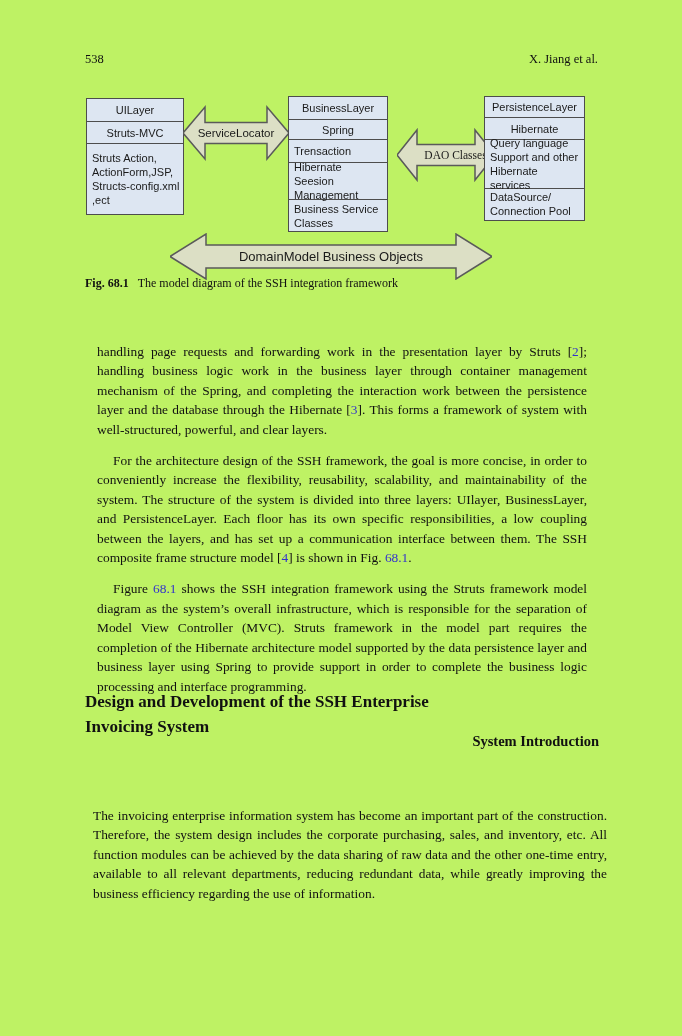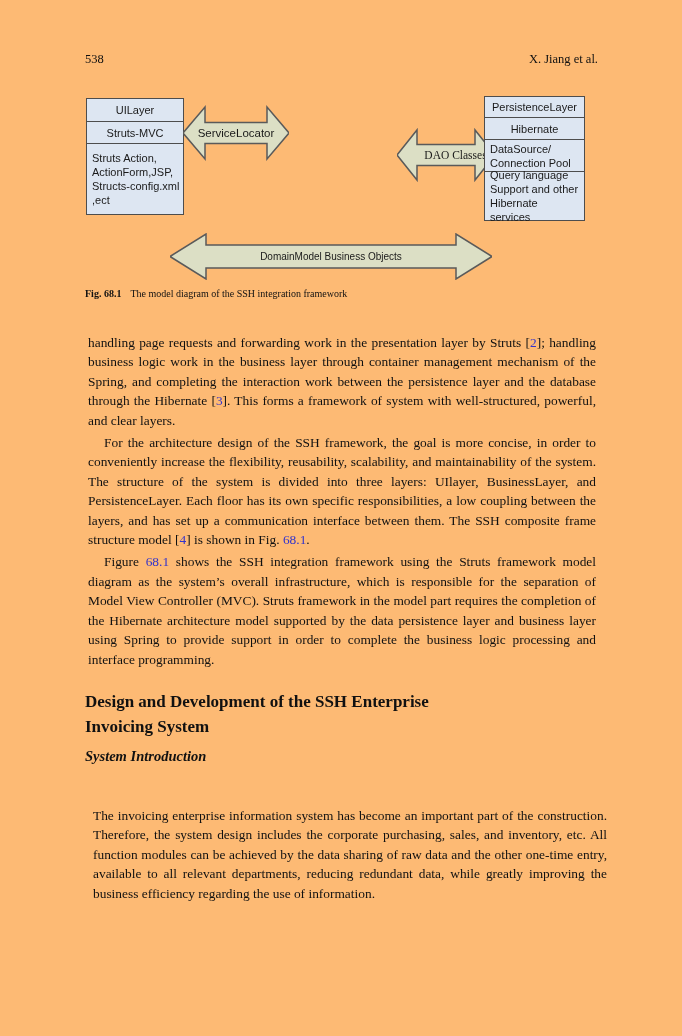--- a/index.html
+++ b/index.html
@@ -7,21 +7,21 @@
     --box-fill:#dde6f2;
     --box-border:#4d4d4d;
     --arrow-fill:#dcdfc5;
     --arrow-border:#5a5a5a;
     --text:#111111;
   }
   *{margin:0;padding:0;box-sizing:border-box;}
   html,body{background:#ffffff;}
   body{width:682px;height:1036px;position:relative;overflow:hidden;
        font-family:"Liberation Serif", serif;color:var(--text);}
-  .page{position:absolute;inset:0;background:#fdba74;}
+  .page{position:absolute;inset:0;background:#bef264;}
 
   
   .running-head{position:absolute;left:85px;top:52px;width:513px;
     display:flex;justify-content:space-between;font-size:12.5px;}
 
   
   .figure{position:absolute;left:85px;top:96px;width:515px;height:186px;
     font-family:"Liberation Sans", sans-serif;font-size:11px;line-height:14px;color:#1a1a1a;}
   .col{position:absolute;}
   .cell{background:var(--box-fill);border:1.4px solid var(--box-border);
@@ -36,37 +36,37 @@
   .h39{height:39px;} .h50{height:50px;} .h68{height:72px;}
 
   .arrow{position:absolute;}
   .arrow svg{position:absolute;left:0;top:0;display:block;}
   .arrow polygon{fill:var(--arrow-fill);stroke:var(--arrow-border);stroke-width:1.5;}
   .arrow-label{position:absolute;inset:0;display:flex;align-items:center;
     justify-content:center;font-size:11.5px;white-space:nowrap;}
   .arrow-sl{left:98px;top:7px;width:106px;height:60px;}
   .arrow-dao{left:312px;top:28px;width:117px;height:62px;font-family:Liberation Serif, serif;}
   .arrow-dm{left:85px;top:137px;width:322px;height:47px;}
-  .arrow-dm .arrow-label{font-size:10px;}
+  .arrow-dm .arrow-label{font-size:13px;}
 
   
-  .caption{position:absolute;left:85px;top:288px;width:515px;font-size:10px;}
+  .caption{position:absolute;left:85px;top:276px;width:515px;font-size:12px;}
   .cap-label{font-weight:bold;margin-right:9px;}
 
   
   .bodytext{position:absolute;left:85px;top:330px;width:514px;
     font-size:13.4px;line-height:19.4px;text-align:justify;}
-  .bodytext p{margin:3px;}
+  .bodytext p{margin:12px;}
   .bodytext p.indent{text-indent:16px;font-family:Liberation Serif, serif;}
   .cite{color:var(--citation);}
 
   h1.section-title{position:absolute;left:85px;top:690px;width:514px;
     font-size:17px;line-height:24.5px;font-weight:bold;white-space:pre-line;}
-  h2.subsection-title{position:absolute;left:85px;top:748px;width:514px;
-    font-size:14.5px;font-weight:bold;font-style:italic;}
+  h2.subsection-title{position:absolute;left:85px;top:733px;width:514px;
+    font-size:14.5px;font-weight:bold;text-align:right;}
   .bodytext2{position:absolute;left:85px;top:806px;width:514px;
     font-size:13.4px;line-height:19.4px;text-align:justify;margin-left:8px;}
 </style>
 </head>
 <body>
 
 <div class="page">
 
   <div class="running-head">
     <span>538</span>
@@ -84,36 +84,45 @@
 ,ect</div>
     </div>
 
     <div class="arrow arrow-sl">
       <svg width="106" height="60" viewBox="0 0 106 60">
         <polygon points="0,30 22,4 22,19.5 84,19.5 84,4 106,30 84,56 84,40.5 22,40.5 22,56"></polygon>
       </svg>
       <div class="arrow-label">ServiceLocator</div>
     </div>
 
+    <div class="col col-business">
+      <div class="cell h24">BusinessLayer</div>
+      <div class="cell h22">Spring</div>
+      <div class="cell left h24">Trensaction</div>
+      <div class="cell left h39">Hibernate Seesion
+Management</div>
+      <div class="cell left h33">Business Service
+Classes</div>
+    </div>
 
     <div class="arrow arrow-dao">
       <svg width="98" height="62" viewBox="0 0 98 62">
         <polygon points="0,31 20,6 20,20.5 78,20.5 78,6 98,31 78,56 78,41.5 20,41.5 20,56"></polygon>
       </svg>
       <div class="arrow-label">DAO Classes</div>
     </div>
 
     <div class="col col-persistence">
       <div class="cell h22">PersistenceLayer</div>
       <div class="cell h24">Hibernate</div>
-      <div class="cell left h33">DataSource/
-Connection Pool</div>
       <div class="cell left h50">Query language
 Support and other
 Hibernate services</div>
+      <div class="cell left h33">DataSource/
+Connection Pool</div>
     </div>
 
     <div class="arrow arrow-dm">
       <svg width="322" height="47" viewBox="0 0 322 47">
         <polygon points="0,23.5 36,1 36,12 286,12 286,1 322,23.5 286,46 286,35 36,35 36,46"></polygon>
       </svg>
       <div class="arrow-label">DomainModel Business Objects</div>
     </div>
 
   </div>

